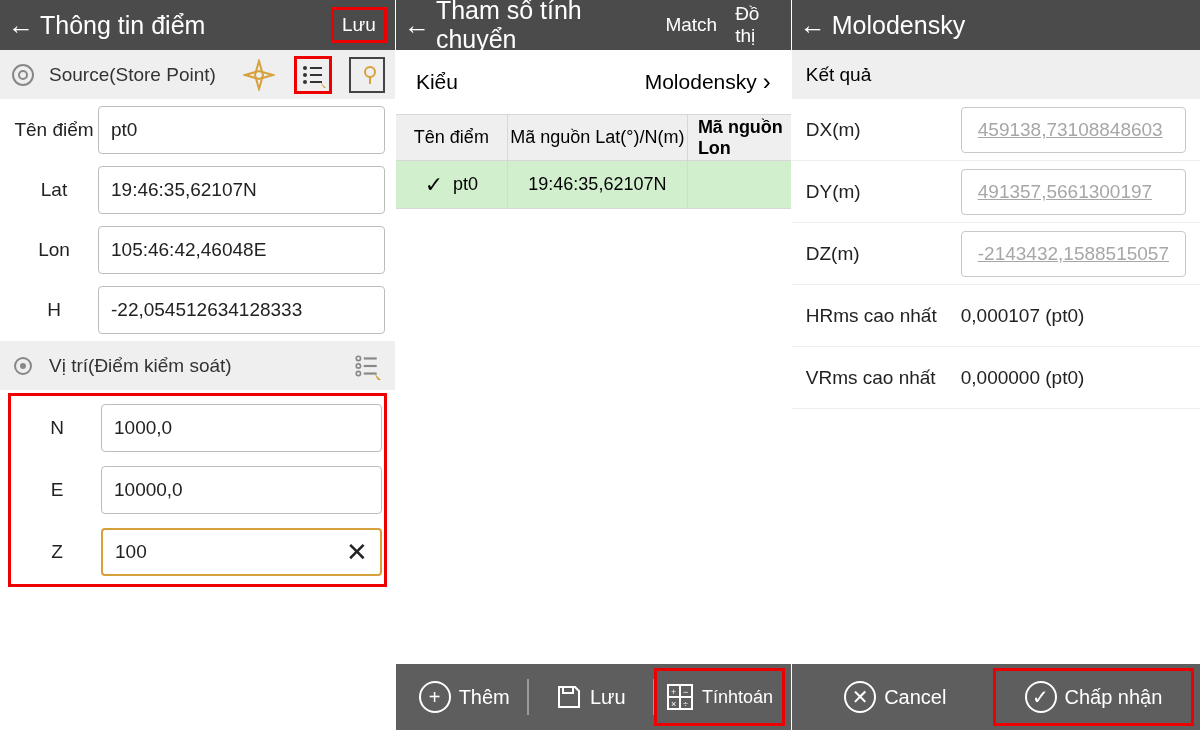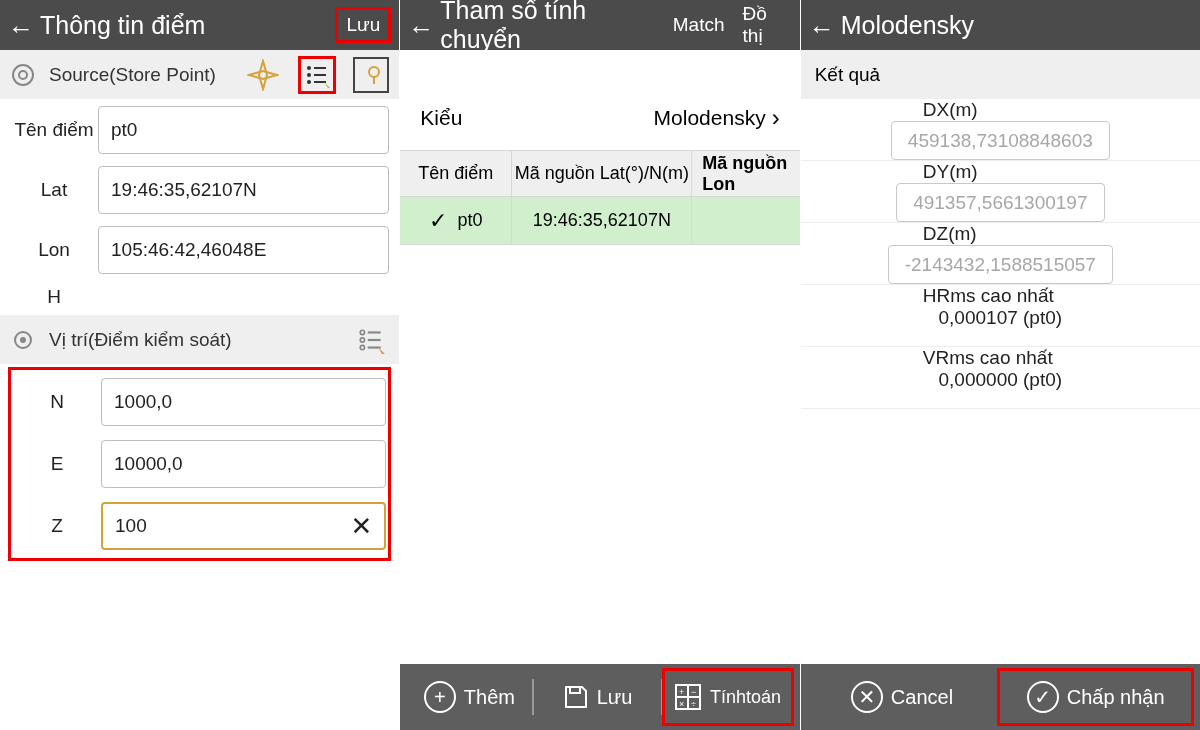--- a/index.html
+++ b/index.html
@@ -19,43 +19,43 @@
   .section-hdr .sh-label { font-size: 19px; color: #333; flex: 1; }
 
   .form-area { padding: 7px 10px; display: flex; flex-direction: column; gap: 12px; }
   .form-row { display: flex; align-items: center; }
   .form-row .fr-label { width: 88px; text-align: center; font-size: 19px; color: #222; }
   .form-row .fr-input { flex: 1; height: 48px; border: 1px solid #bcbcbc; border-radius: 4px; padding: 0 12px; font-size: 19px; color: #222; display: flex; align-items: center; background: #fff; }
   .fr-input.focused { border: 2px solid #d6a13a; }
   .clear-x { margin-left: auto; font-size: 26px; font-weight: 400; }
 
   
-  .kieu-row { height: 64px; display: flex; align-items: center; padding: 0 20px; font-size: 21px; margin-top: 36px; }
+  .kieu-row { height: 64px; display: flex; align-items: center; padding: 0 20px; font-size: 21px; }
   .kieu-row .kv { margin-left: auto; display: flex; align-items: center; gap: 6px; font-size: 21px; }
   .tbl-head-row { height: 47px; display: flex; background: #efefef; border-top: 1px solid #d7d7d7; border-bottom: 1px solid #d7d7d7; }
   .tbl-head-row .th { display: flex; align-items: center; justify-content: center; font-size: 18px; border-right: 1px solid #d7d7d7; }
   .tbl-data-row { height: 48px; display: flex; background: #d1efcd; border-bottom: 1px solid #d7d7d7; }
   .tbl-data-row .td { display: flex; align-items: center; justify-content: center; font-size: 18px; border-right: 1px solid #d7d7d7; }
   .col-a { width: 112px; }
   .col-b { width: 180px; }
   .col-c { flex: 1; border-right: none !important; font-weight: bold; }
 
   
   .bottom-bar { position: absolute; bottom: 0; left: 0; right: 0; height: 66px; background: #5e5e5e; color: #fff; display: flex; align-items: center; padding: 0 6px; }
   .bb-btn { display: flex; align-items: center; justify-content: center; gap: 8px; font-size: 20px; height: 40px; }
   .bb-sep { width: 1px; height: 36px; background: #9a9a9a; }
   .bb-icon-circle { width: 32px; height: 32px; border: 2px solid #fff; border-radius: 50%; display: flex; align-items: center; justify-content: center; font-size: 20px; }
   .tinh-label { display: flex; align-items: center; font-size: 18px; line-height: 19px; }
 
   
   .kq-hdr { height: 49px; background: #efefef; display: flex; align-items: center; padding: 12px 14px; font-size: 19px; }
-  .kq-row { height: 62px; display: flex; align-items: center; padding: 0 14px; border-bottom: 1px solid #eee; flex-direction: column; }
+  .kq-row { height: 62px; display: flex; align-items: center; padding: 0 14px; border-bottom: 1px solid #eee; }
   .kq-row .kq-label { font-size: 19px; color: #222; width: 155px; }
   .kq-row .kq-val { font-size: 19px; color: #222; }
-  .kq-box { flex: 1; height: 46px; border: 1px solid #c8c8c8; border-radius: 4px; padding: 0 16px; display: flex; align-items: center; font-size: 19px; color: #a7a7a7; }
+  .kq-box { flex: 1; height: 46px; border: 1px solid #c8c8c8; border-radius: 4px; padding: 0 16px; display: flex; align-items: center; font-size: 19px; color: #a7a7a7; text-decoration: underline; }
 
   svg { display: block; }
   .check { font-size: 22px; }
 </style>
 </head>
 <body>
 
 <div class="app">
 
   <div class="pane">
@@ -114,20 +114,23 @@
           </div>
       </div>
       <div class="form-row">
         <div class="fr-label">Lon</div>
         <div class="fr-input">
             <span>105:46:42,46048E</span>
           </div>
       </div>
       <div class="form-row">
         <div class="fr-label">H</div>
+        <div class="fr-input">
+            <span>-22,054512634128333</span>
+          </div>
       </div>
     </div>
 
     <div class="section-hdr">
       <span class="sh-icon">
         <svg viewBox="0 0 26 26">
             <circle cx="13" cy="13" r="8" fill="none" stroke="#888" stroke-width="2"></circle>
             <circle cx="13" cy="13" r="3" fill="#888"></circle>
           </svg>
       </span>

